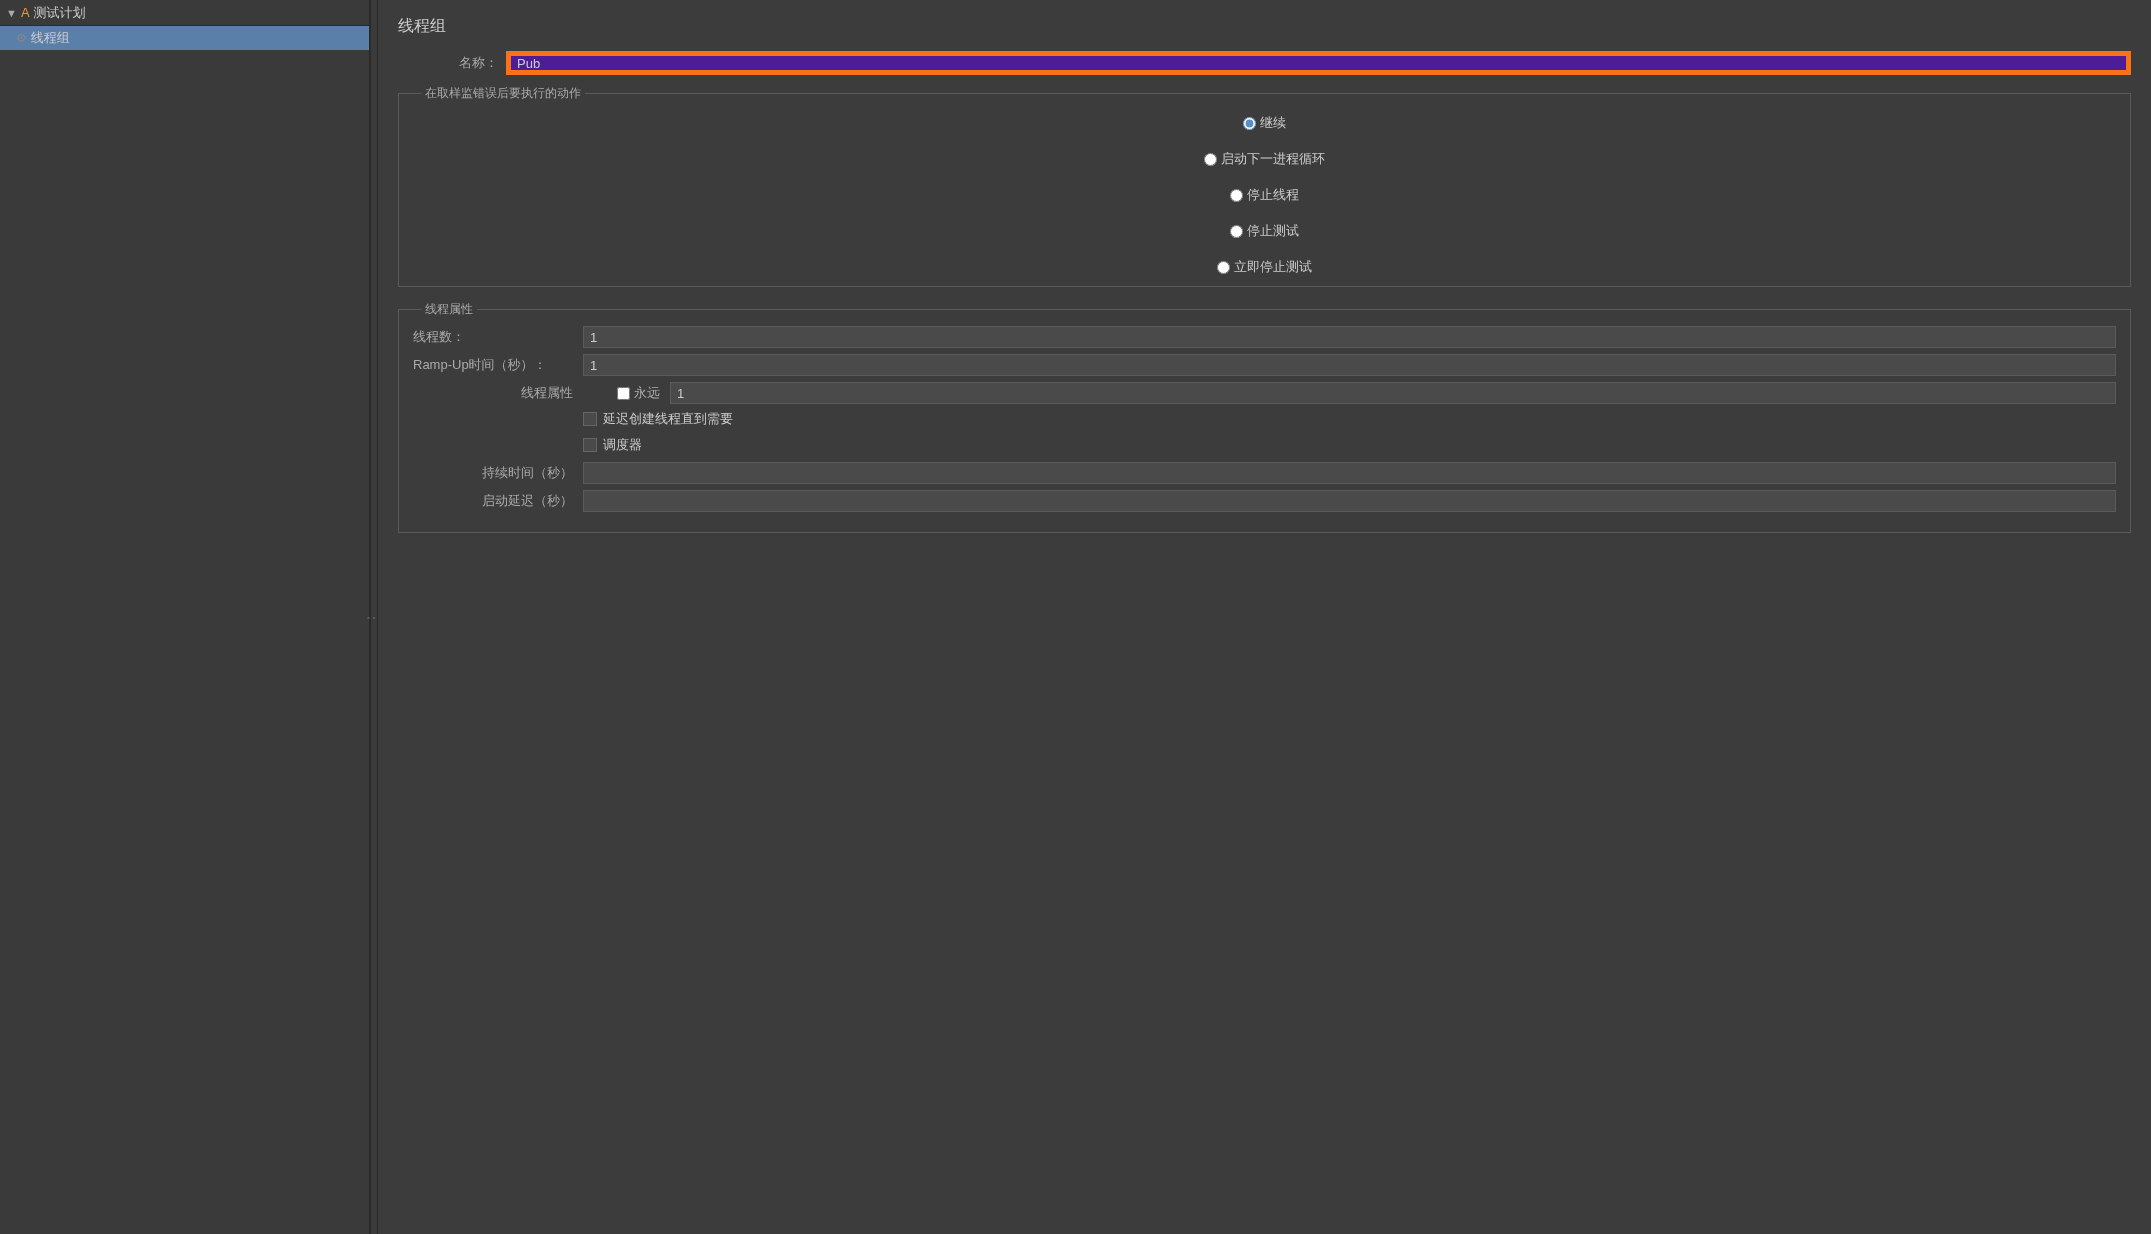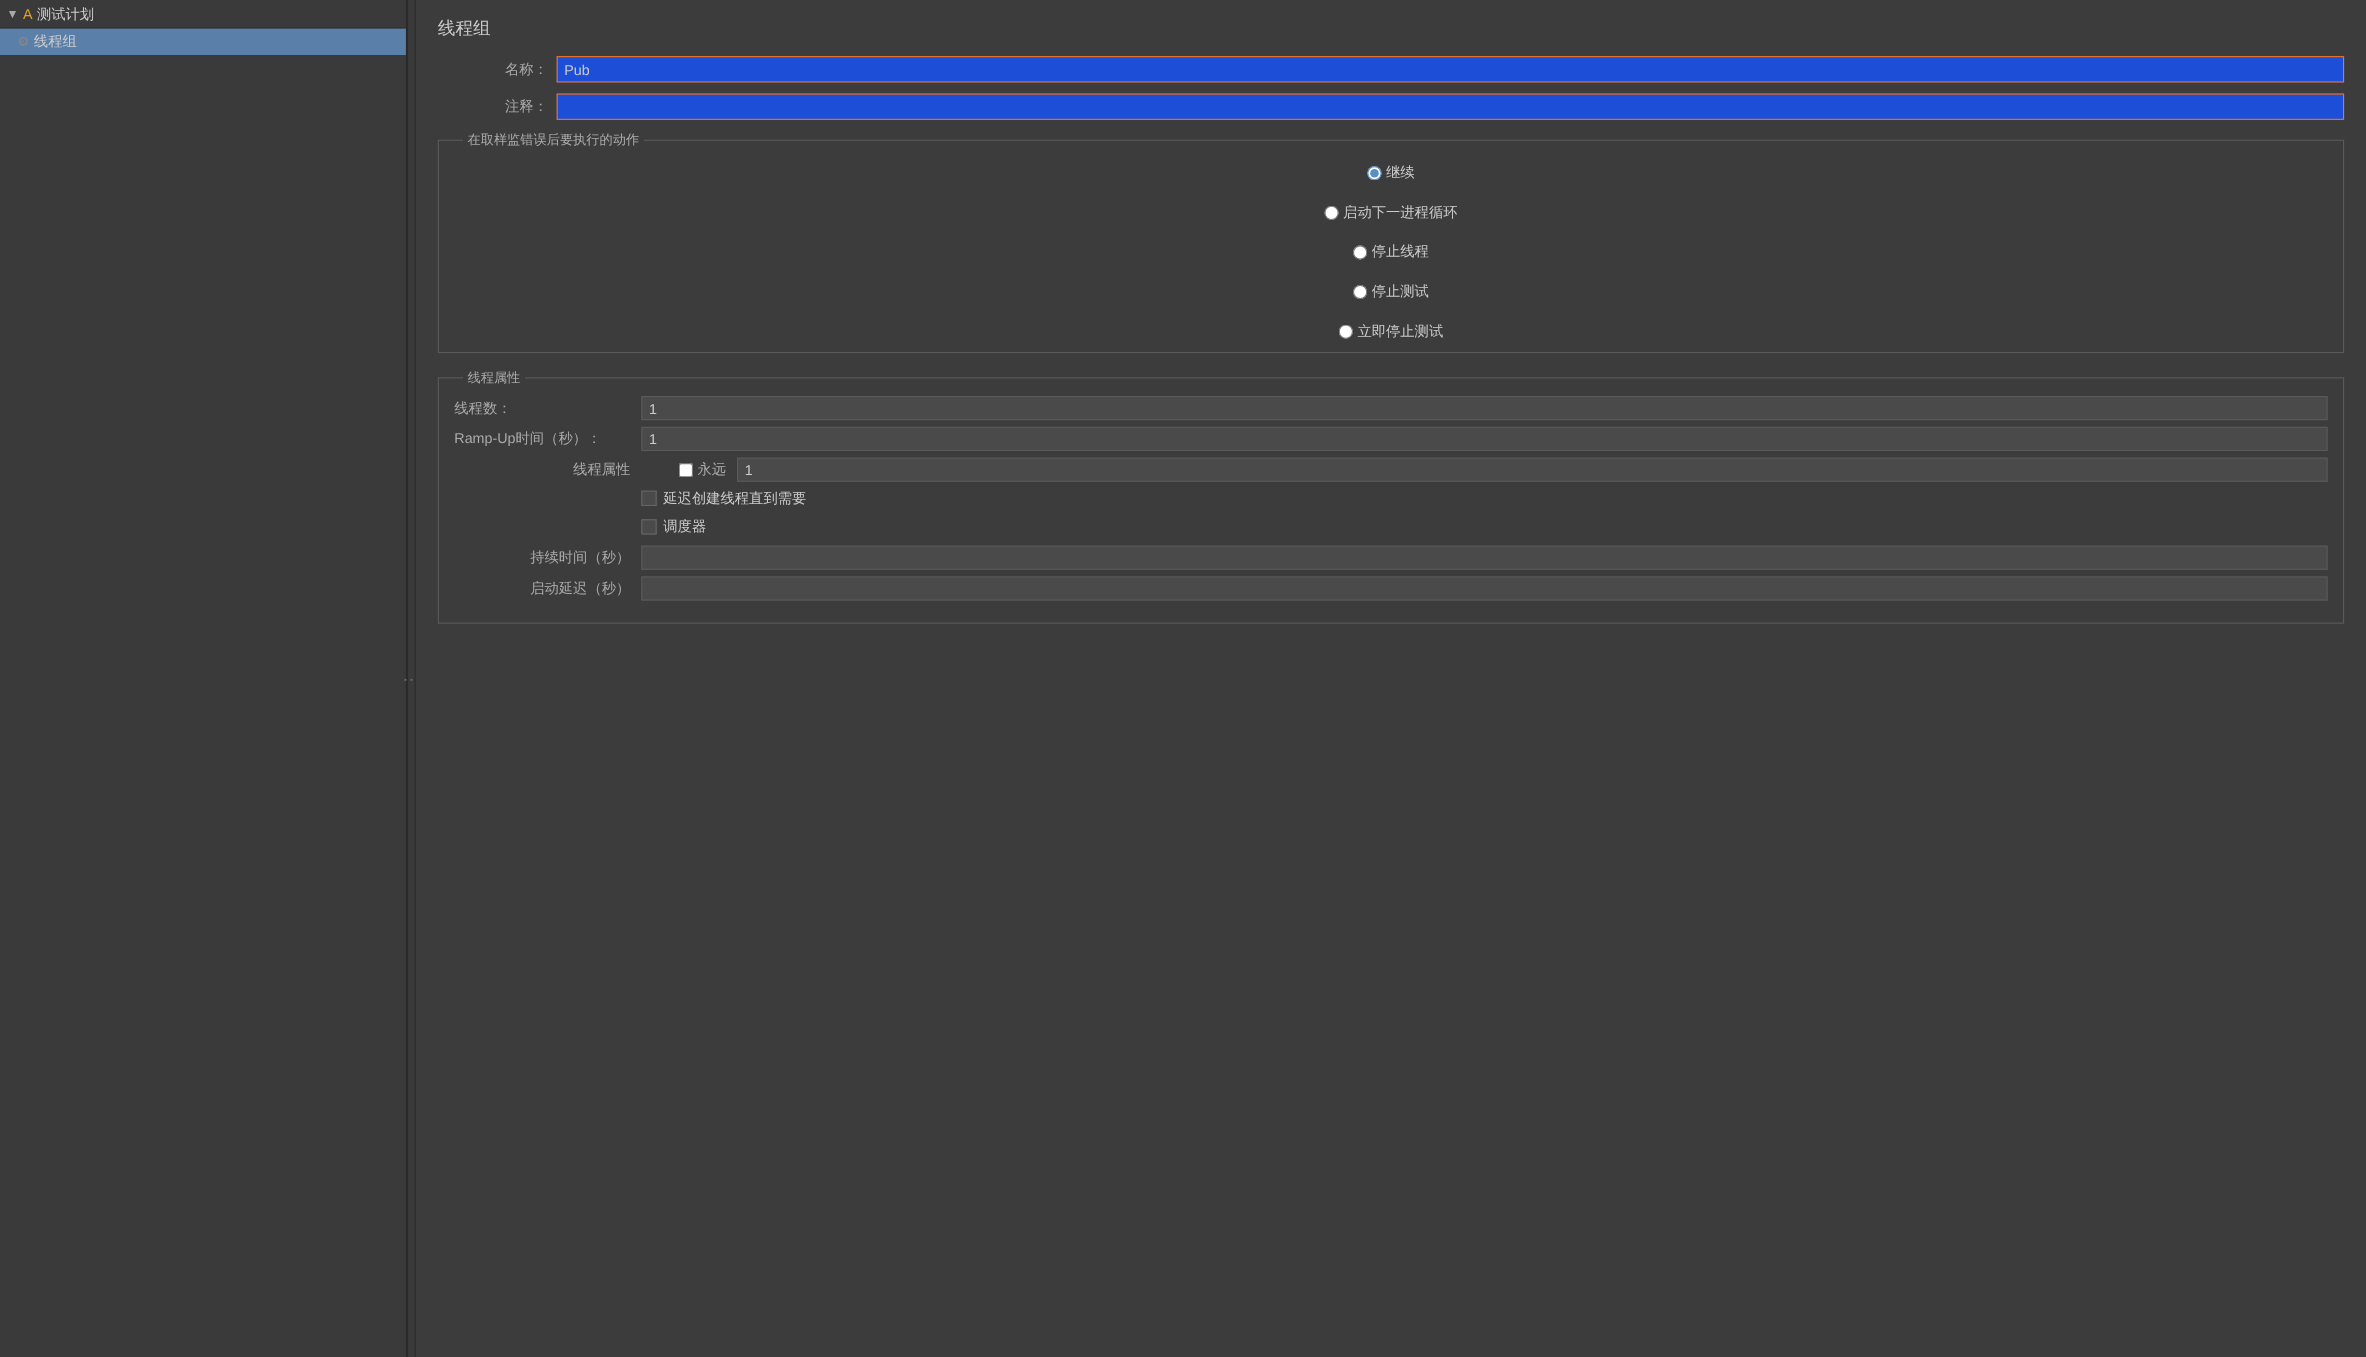--- a/index.html
+++ b/index.html
@@ -117,22 +117,22 @@
       color: #aaaaaa;
       min-width: 100px;
       text-align: right;
       margin-right: 8px;
       font-size: 13px;
       font-family: Liberation Serif, serif;
     }
 
     .form-input {
       flex: 1;
-      background: #1d4ed8;
-      border: 1px solid #f97316;
+      background: #4c1d95;
+      border: 5px solid #f97316;
       color: #cccccc;
       padding: 3px 6px;
       font-size: 13px;
       height: 24px;
       outline: none;
     }
 
     
     .group-box {
       border: 1px solid #5a5a5a;
@@ -336,24 +336,20 @@
 
 <div class="main-content">
 
   <div class="section-title">线程组</div>
 
   <div class="form-row">
     <label class="form-label">名称：</label>
     <input class="form-input" type="text" value="Pub" style="">
   </div>
 
-  <div class="form-row">
-    <label class="form-label">注释：</label>
-    <input class="form-input" type="text" style="">
-  </div>
 
   <fieldset class="group-box">
     <legend class="group-box-legend">在取样监错误后要执行的动作</legend>
     <div class="radio-group">
       <label class="radio-item">
         <input type="radio" name="errorAction" checked="" style="">
         <span class="radio-label">继续</span>
       </label>
       <label class="radio-item">
         <input type="radio" name="errorAction" style="">

